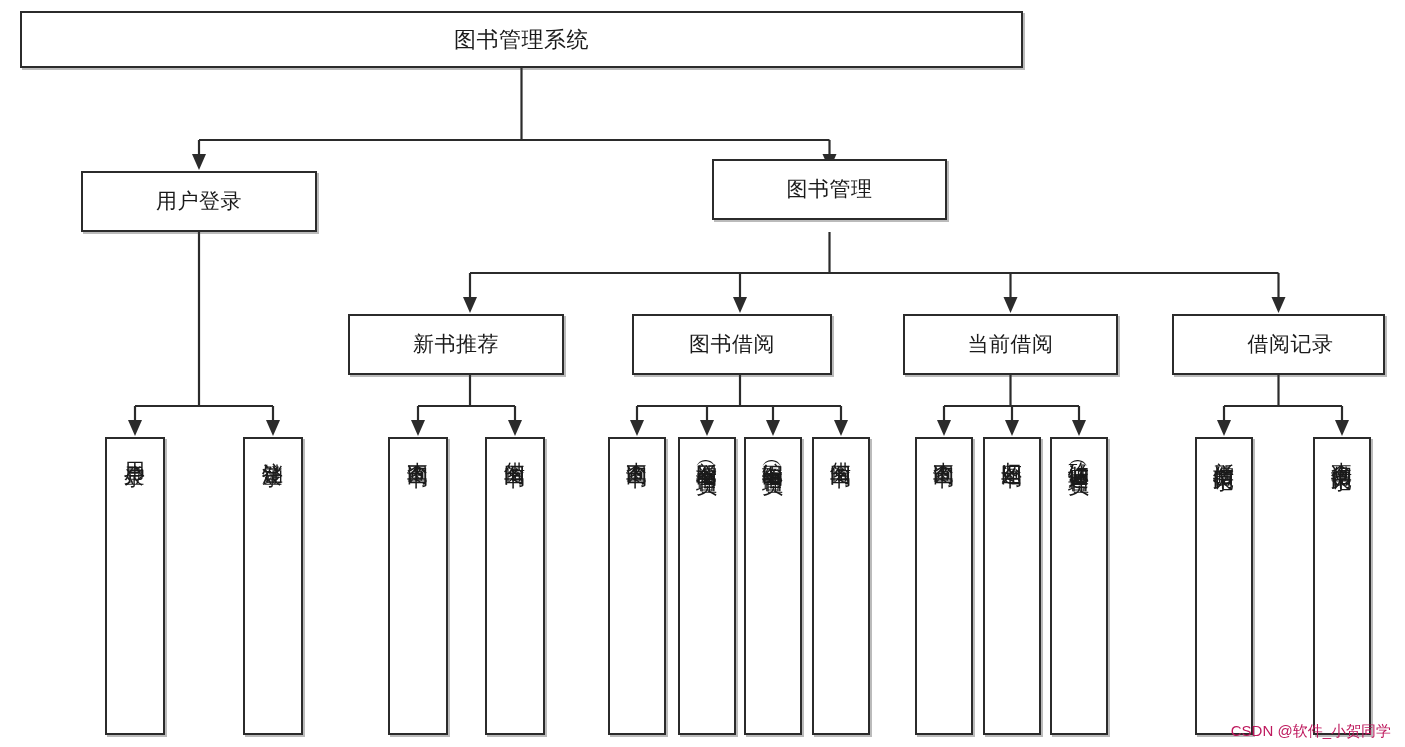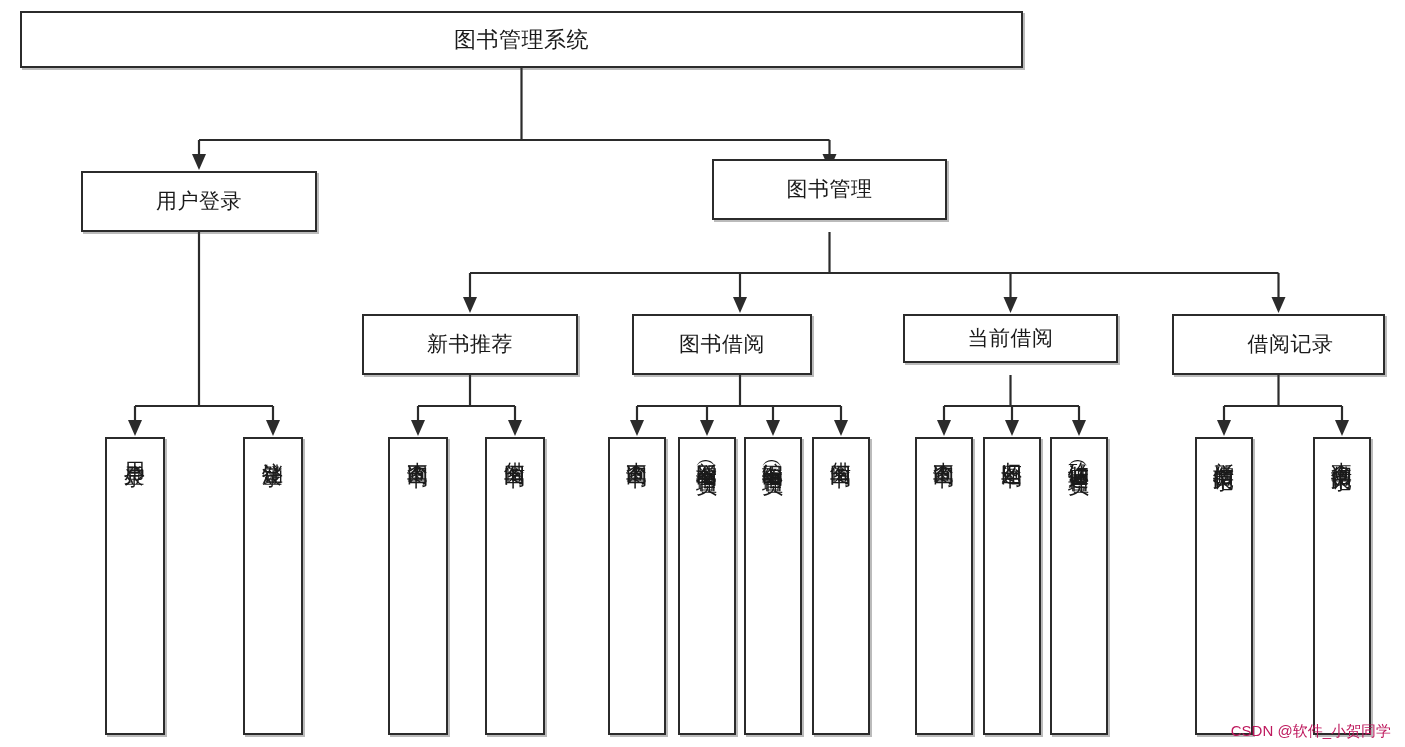--- a/index.html
+++ b/index.html
@@ -139,27 +139,27 @@
   <div id="nodes-layer">
       <div class="node horizontal root" style="left: 20px; top: 11px; width: 1003px; height: 57px;">
         <span class="node-label">图书管理系统</span>
       </div>
       <div class="node horizontal" style="left: 81px; top: 171px; width: 236px; height: 61px;">
         <span class="node-label">用户登录</span>
       </div>
       <div class="node horizontal" style="left: 712px; top: 159px; width: 235px; height: 61px;">
         <span class="node-label">图书管理</span>
       </div>
-      <div class="node horizontal" style="left: 362px; top: 314px; width: 216px; height: 61px;">
+      <div class="node horizontal" style="left: 348px; top: 314px; width: 216px; height: 61px;">
         <span class="node-label">新书推荐</span>
       </div>
-      <div class="node horizontal" style="left: 632px; top: 314px; width: 180px; height: 61px;">
+      <div class="node horizontal" style="left: 632px; top: 314px; width: 200px; height: 61px;">
         <span class="node-label">图书借阅</span>
       </div>
-      <div class="node horizontal" style="left: 903px; top: 314px; width: 215px; height: 49px; font-family: Liberation Serif, serif;">
+      <div class="node horizontal" style="left: 903px; top: 314px; width: 215px; height: 61px; font-family: Liberation Serif, serif;">
         <span class="node-label">当前借阅</span>
       </div>
       <div class="node horizontal" style="left: 1172px; top: 314px; width: 213px; height: 61px; padding-left: 24px;">
         <span class="node-label">借阅记录</span>
       </div>
       <div class="node vertical" style="left: 105px; top: 437px; width: 60px; height: 298px;">
         <span class="node-label">用户登录</span>
       </div>
       <div class="node vertical" style="left: 243px; top: 437px; width: 60px; height: 298px;">
         <span class="node-label">注销登录</span>

